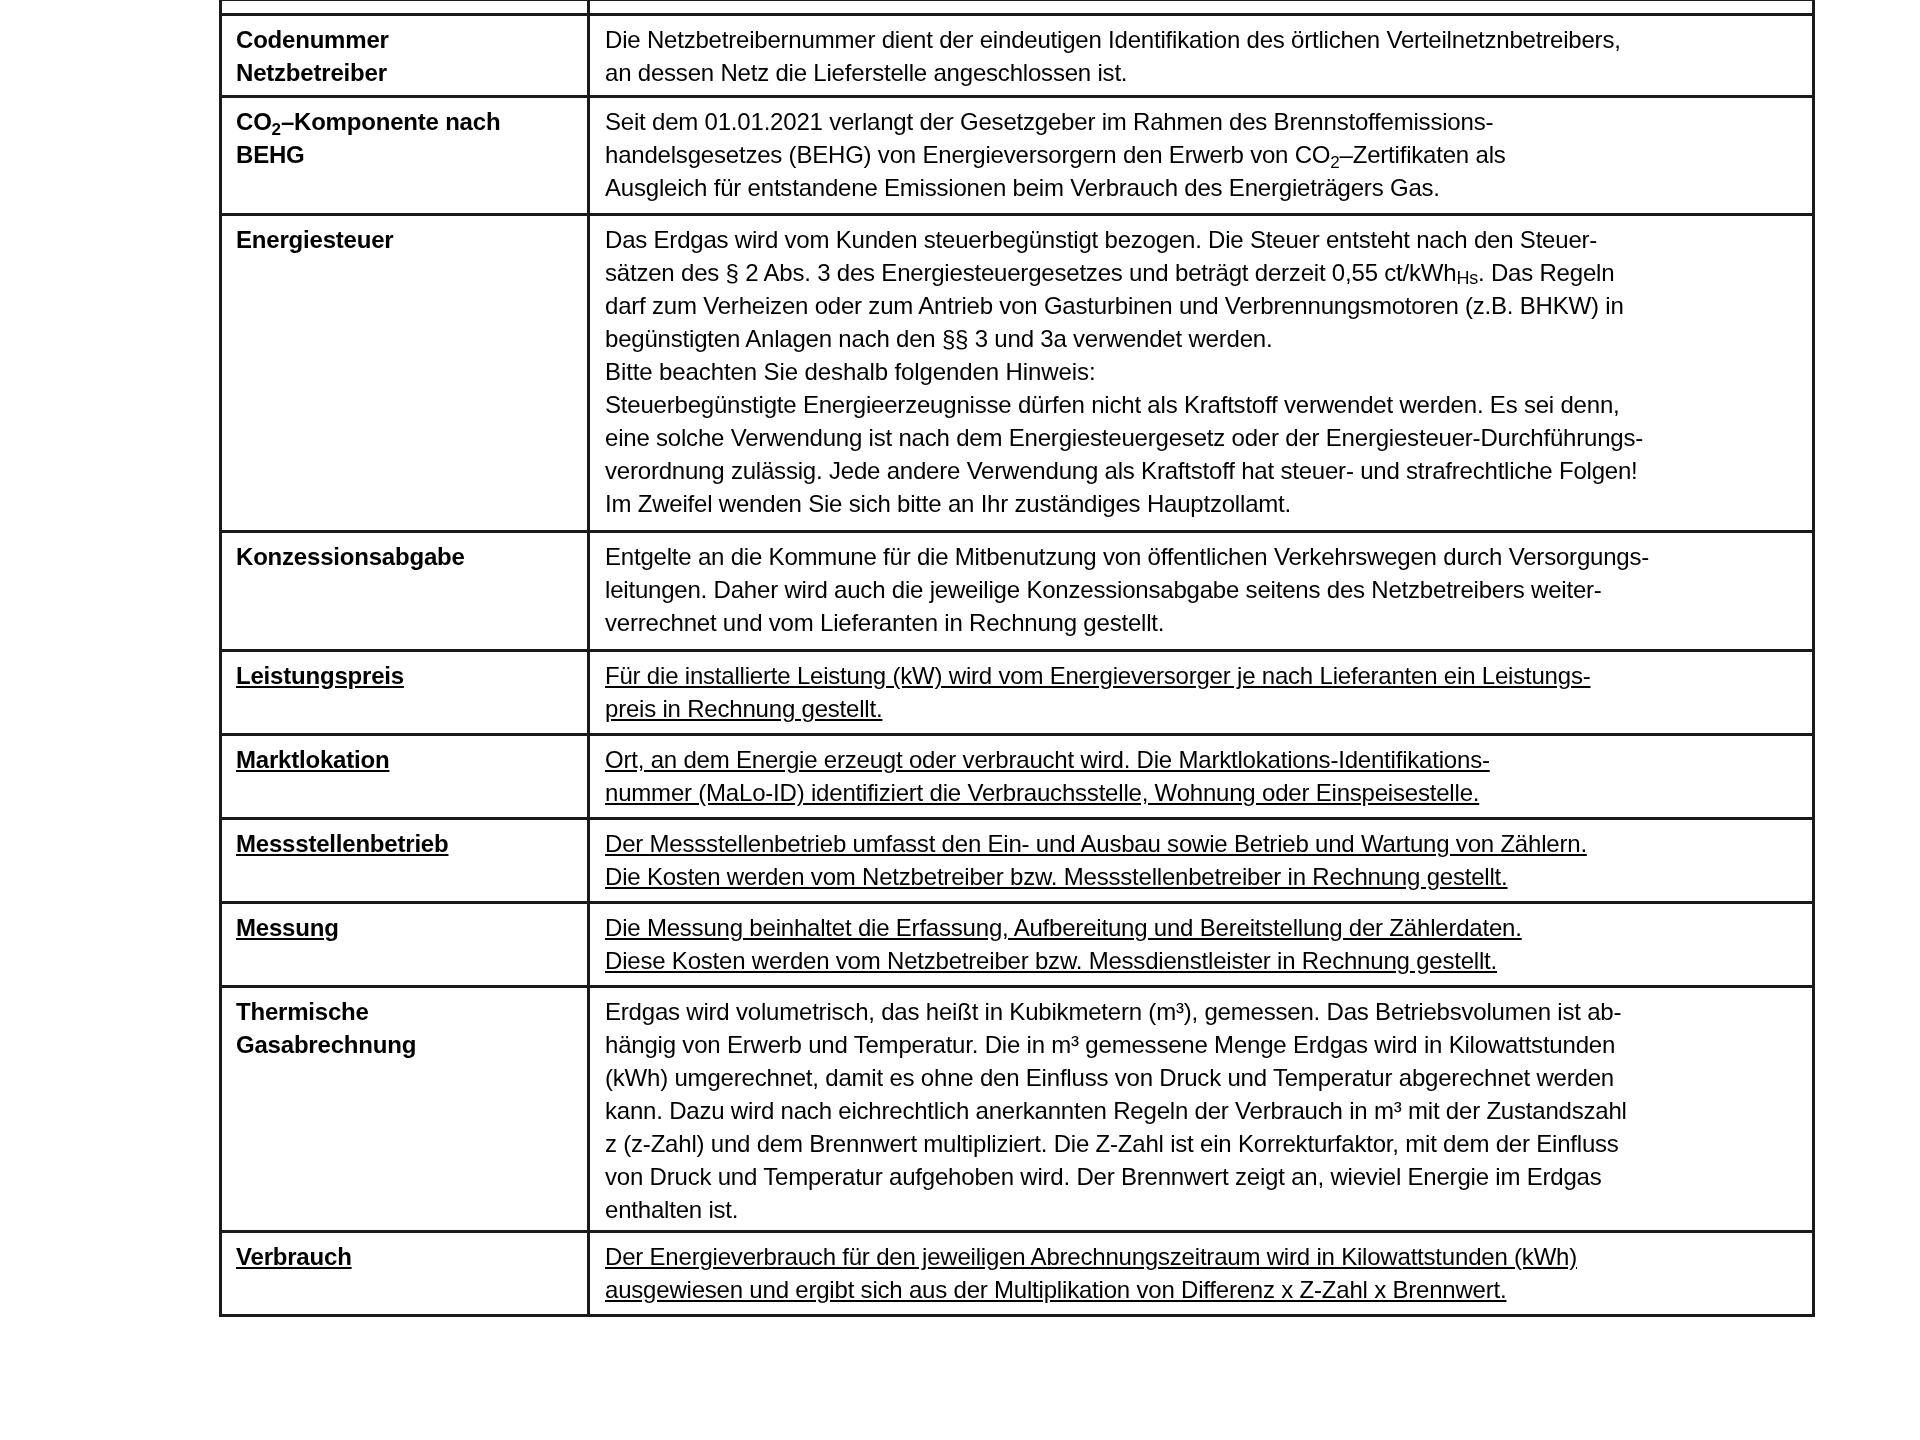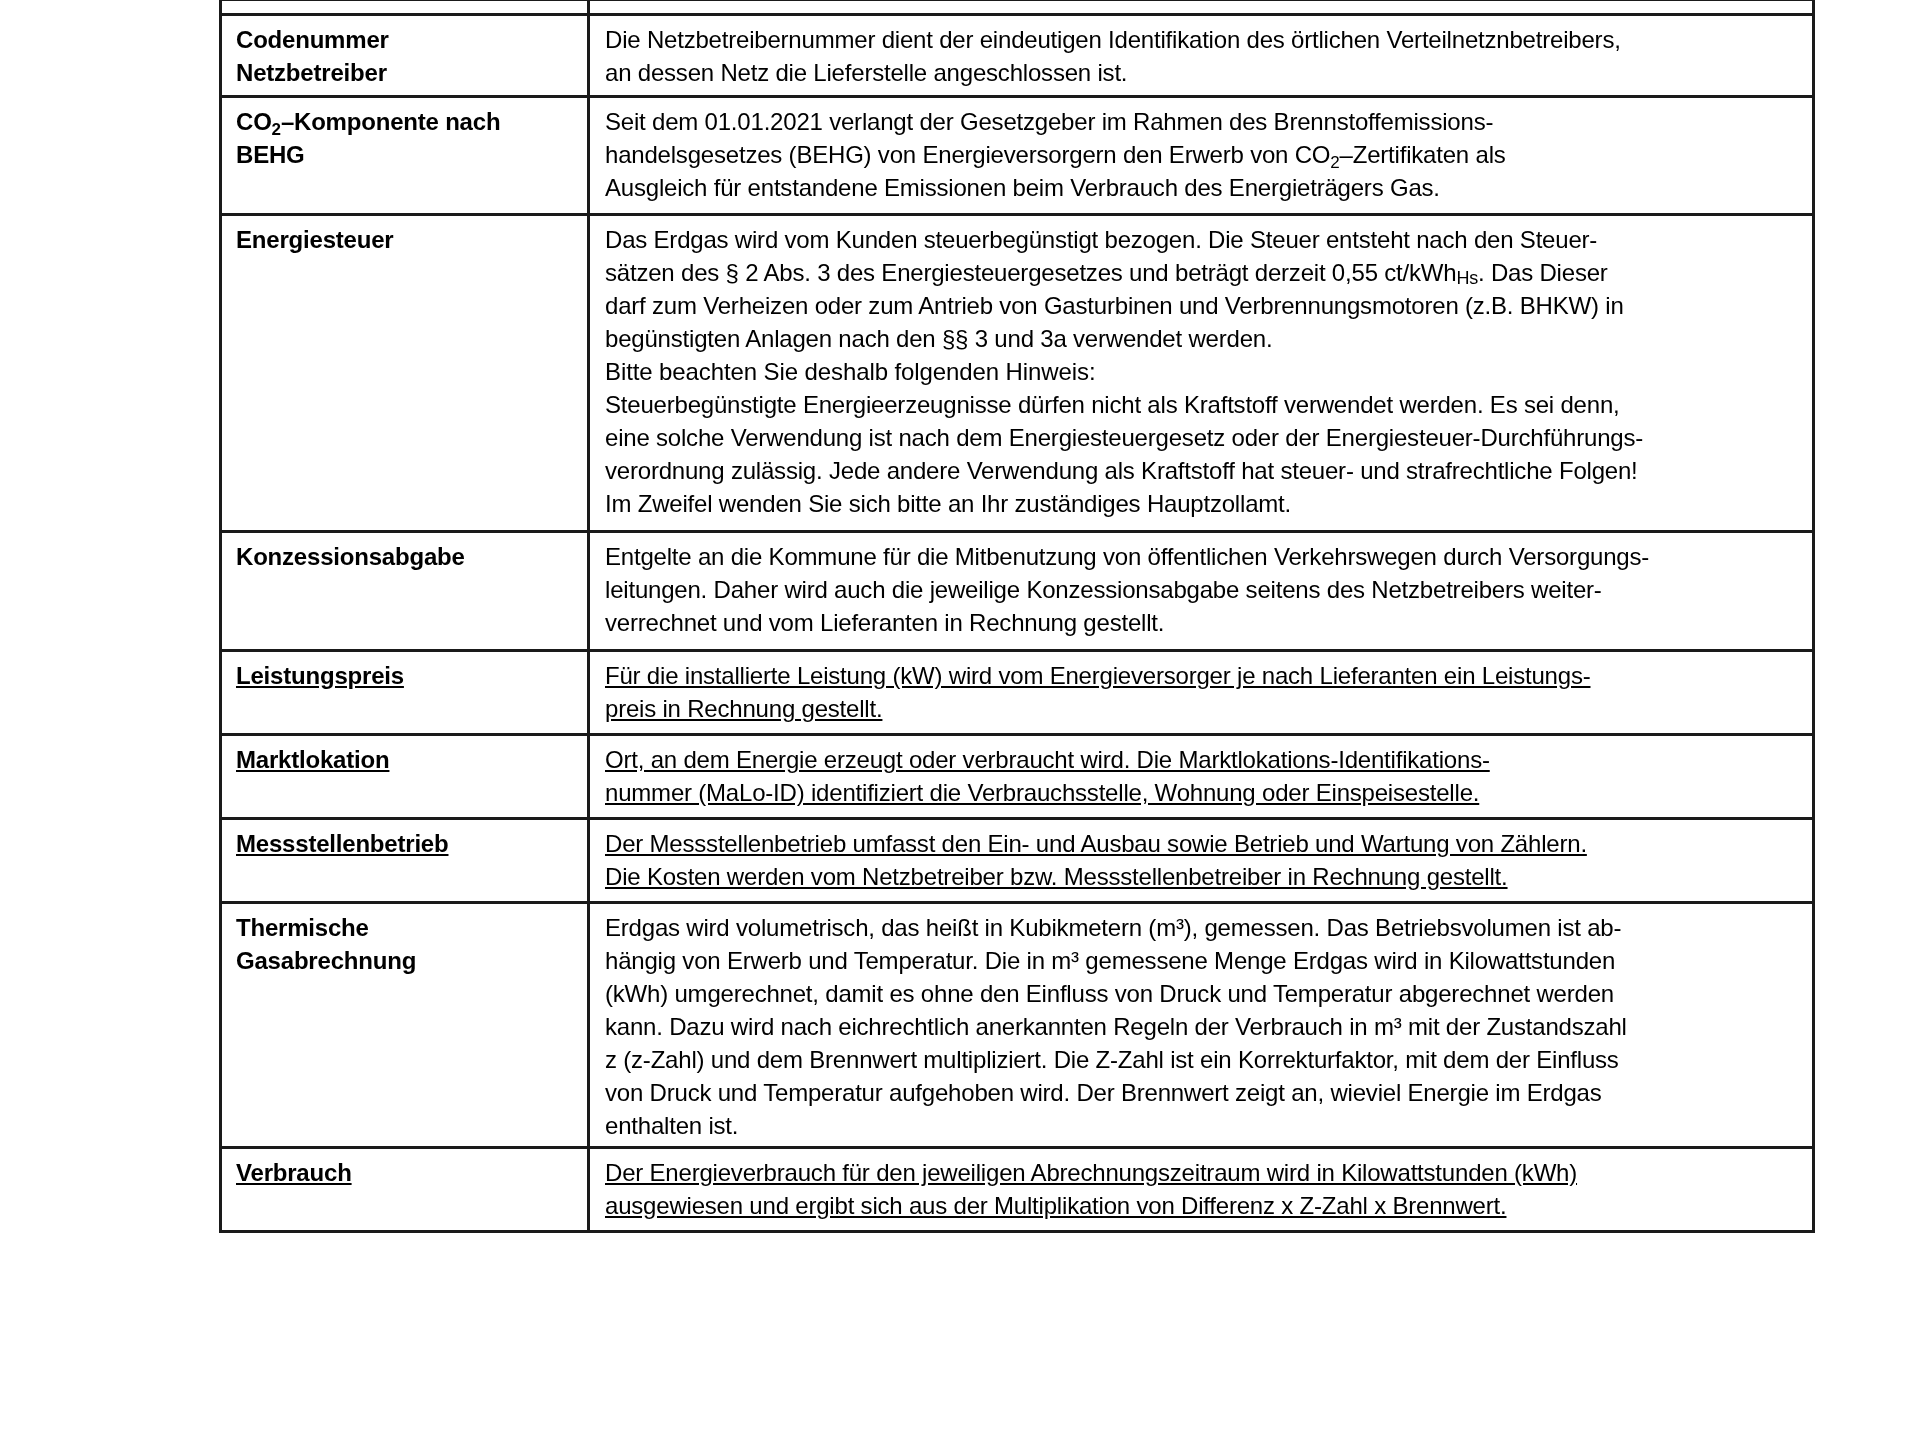--- a/index.html
+++ b/index.html
@@ -98,21 +98,21 @@
           <span class="line">Ausgleich für entstandene Emissionen beim Verbrauch des Energieträgers Gas.</span>
         </td>
       </tr>
 
       <tr class="r-energie">
         <td class="term">
           <span class="line">Energiesteuer</span>
         </td>
         <td class="def">
           <span class="line">Das Erdgas wird vom Kunden steuerbegünstigt bezogen. Die Steuer entsteht nach den Steuer-</span>
-          <span class="line"><span>sätzen des § 2 Abs. 3 des Energiesteuergesetzes und beträgt derzeit 0,55 ct/kWh</span><sub class="tiny">Hs</sub><span>. Das Dieser</span></span>
+          <span class="line"><span>sätzen des § 2 Abs. 3 des Energiesteuergesetzes und beträgt derzeit 0,55 ct/kWh</span><sub class="tiny">Hs</sub><span>. Das Regeln</span></span>
           <span class="line">darf zum Verheizen oder zum Antrieb von Gasturbinen und Verbrennungsmotoren (z.B. BHKW) in</span>
           <span class="line">begünstigten Anlagen nach den §§ 3 und 3a verwendet werden.</span>
           <span class="line bold">Bitte beachten Sie deshalb folgenden Hinweis:</span>
           <span class="line">Steuerbegünstigte Energieerzeugnisse dürfen nicht als Kraftstoff verwendet werden. Es sei denn,</span>
           <span class="line">eine solche Verwendung ist nach dem Energiesteuergesetz oder der Energiesteuer-Durchführungs-</span>
           <span class="line">verordnung zulässig. Jede andere Verwendung als Kraftstoff hat steuer- und strafrechtliche Folgen!</span>
           <span class="line">Im Zweifel wenden Sie sich bitte an Ihr zuständiges Hauptzollamt.</span>
         </td>
       </tr>
 
@@ -151,20 +151,29 @@
       <tr class="r-two">
         <td class="term">
           <span class="line">Messstellenbetrieb</span>
         </td>
         <td class="def">
           <span class="line">Der Messstellenbetrieb umfasst den Ein- und Ausbau sowie Betrieb und Wartung von Zählern.</span>
           <span class="line">Die Kosten werden vom Netzbetreiber bzw. Messstellenbetreiber in Rechnung gestellt.</span>
         </td>
       </tr>
 
+      <tr class="r-two">
+        <td class="term">
+          <span class="line">Messung</span>
+        </td>
+        <td class="def">
+          <span class="line">Die Messung beinhaltet die Erfassung, Aufbereitung und Bereitstellung der Zählerdaten.</span>
+          <span class="line">Diese Kosten werden vom Netzbetreiber bzw. Messdienstleister in Rechnung gestellt.</span>
+        </td>
+      </tr>
 
 
       <tr class="r-therm">
         <td class="term">
           <span class="line">Thermische</span>
           <span class="line">Gasabrechnung</span>
         </td>
         <td class="def">
           <span class="line">Erdgas wird volumetrisch, das heißt in Kubikmetern (m³), gemessen. Das Betriebsvolumen ist ab-</span>
           <span class="line">hängig von Erwerb und Temperatur. Die in m³ gemessene Menge Erdgas wird in Kilowattstunden</span>

